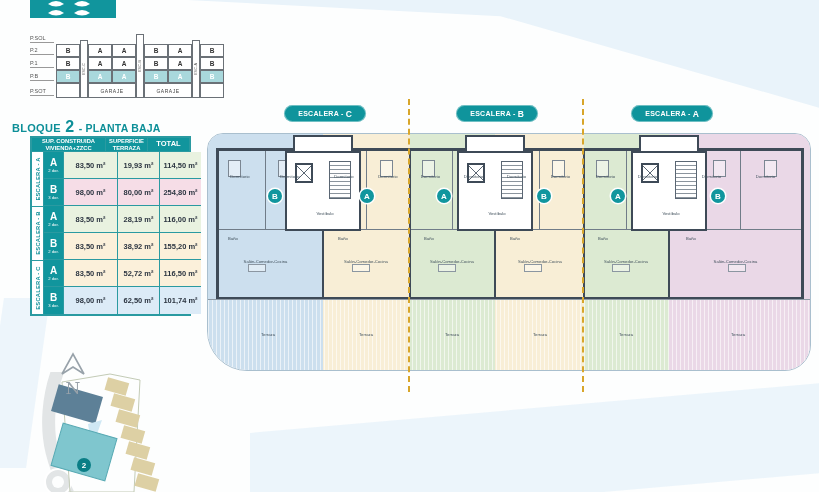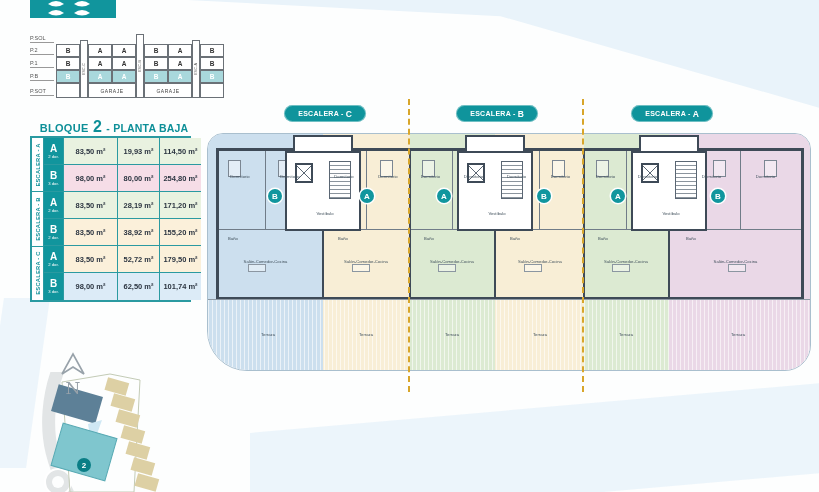--- a/index.html
+++ b/index.html
@@ -21,21 +21,21 @@
   .stack { position:absolute; left:30px; top:32px; width:200px; height:72px; z-index:3; font-size:5px; color:#444; }
   .stack .flabel { position:absolute; width:24px; text-align:left; font-size:5.5px; color:#555; border-bottom:1px solid #999; padding-bottom:1px; }
   .stack .cell { position:absolute; border:1px solid #6b7177; background:#fff; display:flex; align-items:center; justify-content:center; font-weight:bold; font-size:6.5px; color:#333; }
   .stack .cell.teal { background:#a9d8dc; color:#fff; }
   .stack .esc { position:absolute; border:1px solid #6b7177; background:#fff; display:flex; align-items:center; justify-content:center; z-index:2; }
   .stack .esc span { transform:rotate(-90deg); font-size:3.6px; color:#555; white-space:nowrap; letter-spacing:.2px; }
   .stack .garaje { position:absolute; border:1px solid #6b7177; background:#fff; display:flex; align-items:center; justify-content:center; font-size:5px; color:#444; letter-spacing:.5px; }
   .stack .outer { position:absolute; border:1px solid #6b7177; background:transparent; pointer-events:none; }
 
   
-  .btitle { position:absolute; left:32px; top:118px; width:164px; text-align:center; color:#0d8f98; z-index:3; white-space:nowrap; }
+  .btitle { position:absolute; left:12px; top:118px; width:164px; color:#0d8f98; z-index:3; white-space:nowrap; }
   .btitle .t1 { font-weight:bold; font-size:11px; letter-spacing:.3px; }
   .btitle .t2 { font-weight:bold; font-size:16px; }
   .btitle .t3 { font-weight:bold; font-size:10.5px; letter-spacing:.2px; }
 
   
   .stable { position:absolute; left:30px; top:136px; width:161px; z-index:3; border:2px solid #2a9aa1; background:#fff; }
   .srow { display:flex; }
   .scell { border-right:1px solid #2a9aa1; border-bottom:1px solid #2a9aa1; display:flex; align-items:center; justify-content:center; }
   .scell:last-child { border-right:none; }
   .shead { background:#11959d; color:#fff; font-weight:bold; text-align:center; line-height:1.15; }
@@ -152,20 +152,25 @@
     <div class="outer" style="left:26px;top:12px;width:168px;height:54px;"></div>
   </div>
 
   <div class="btitle">
     <span class="t1">BLOQUE</span>
     <span class="t2">2</span>
     <span class="t3">- PLANTA BAJA</span>
   </div>
 
   <div class="stable">
+    <div class="srow">
+      <div class="scell shead h1">SUP. CONSTRUIDA VIVIENDA+ZZCC</div>
+      <div class="scell shead h2">SUPERFICIE TERRAZA</div>
+      <div class="scell shead h3">TOTAL</div>
+    </div>
     <div class="sbody">
       <div class="escol">
         <div class="escell">
             <span>ESCALERA - A</span>
           </div>
         <div class="escell">
             <span>ESCALERA - B</span>
           </div>
         <div class="escell" style="border-bottom:none;">
             <span>ESCALERA - C</span>
@@ -190,39 +195,39 @@
           <div class="vcell w2 bg-pink">80,00 m²</div>
           <div class="vcell w3 bg-pink">254,80 m²</div>
         </div>
         <div class="drow">
           <div class="lcell">
               <span class="big">A</span>
               <span class="dor">2 dor.</span>
             </div>
           <div class="vcell w1 bg-green">83,50 m²</div>
           <div class="vcell w2 bg-green">28,19 m²</div>
-          <div class="vcell w3 bg-green">171,20 m²</div>
+          <div class="vcell w3 bg-green">116,00 m²</div>
         </div>
         <div class="drow">
           <div class="lcell">
               <span class="big">B</span>
               <span class="dor">2 dor.</span>
             </div>
           <div class="vcell w1 bg-cream">83,50 m²</div>
           <div class="vcell w2 bg-cream">38,92 m²</div>
           <div class="vcell w3 bg-cream">155,20 m²</div>
         </div>
         <div class="drow">
           <div class="lcell">
               <span class="big">A</span>
               <span class="dor">2 dor.</span>
             </div>
           <div class="vcell w1 bg-cream">83,50 m²</div>
           <div class="vcell w2 bg-cream">52,72 m²</div>
-          <div class="vcell w3 bg-cream">179,50 m²</div>
+          <div class="vcell w3 bg-cream">116,50 m²</div>
         </div>
         <div class="drow">
           <div class="lcell" style="border-bottom:none;">
               <span class="big">B</span>
               <span class="dor">3 dor.</span>
             </div>
           <div class="vcell w1 bg-blue" style="border-bottom:none;">98,00 m²</div>
           <div class="vcell w2 bg-blue" style="border-bottom:none;">62,50 m²</div>
           <div class="vcell w3 bg-blue" style="border-bottom:none;">101,74 m²</div>
         </div>

